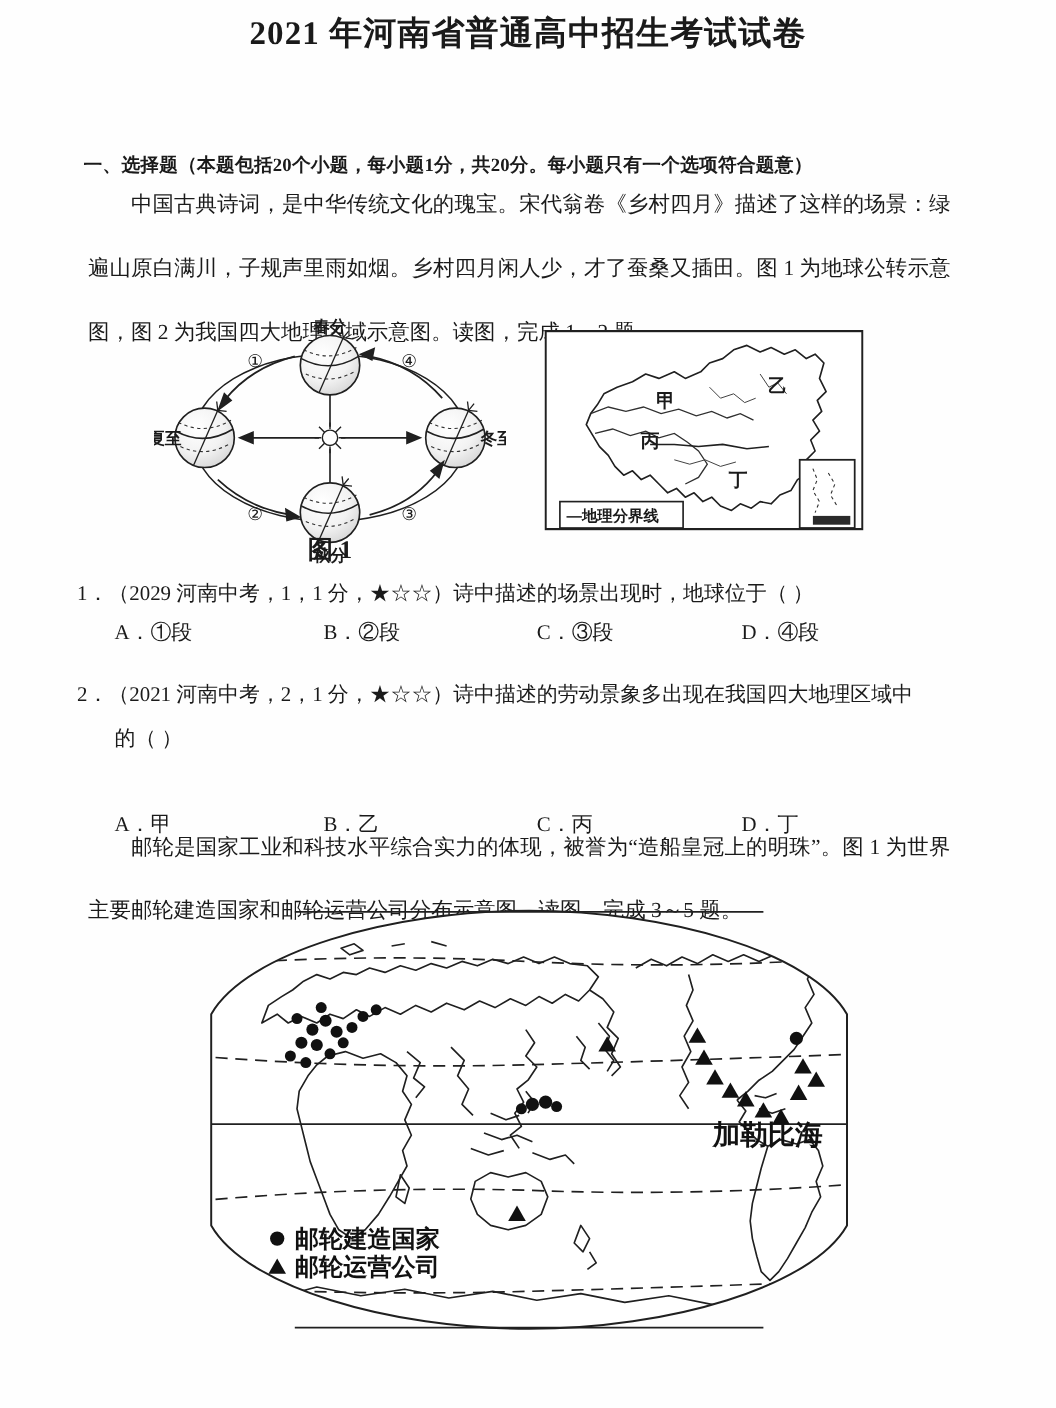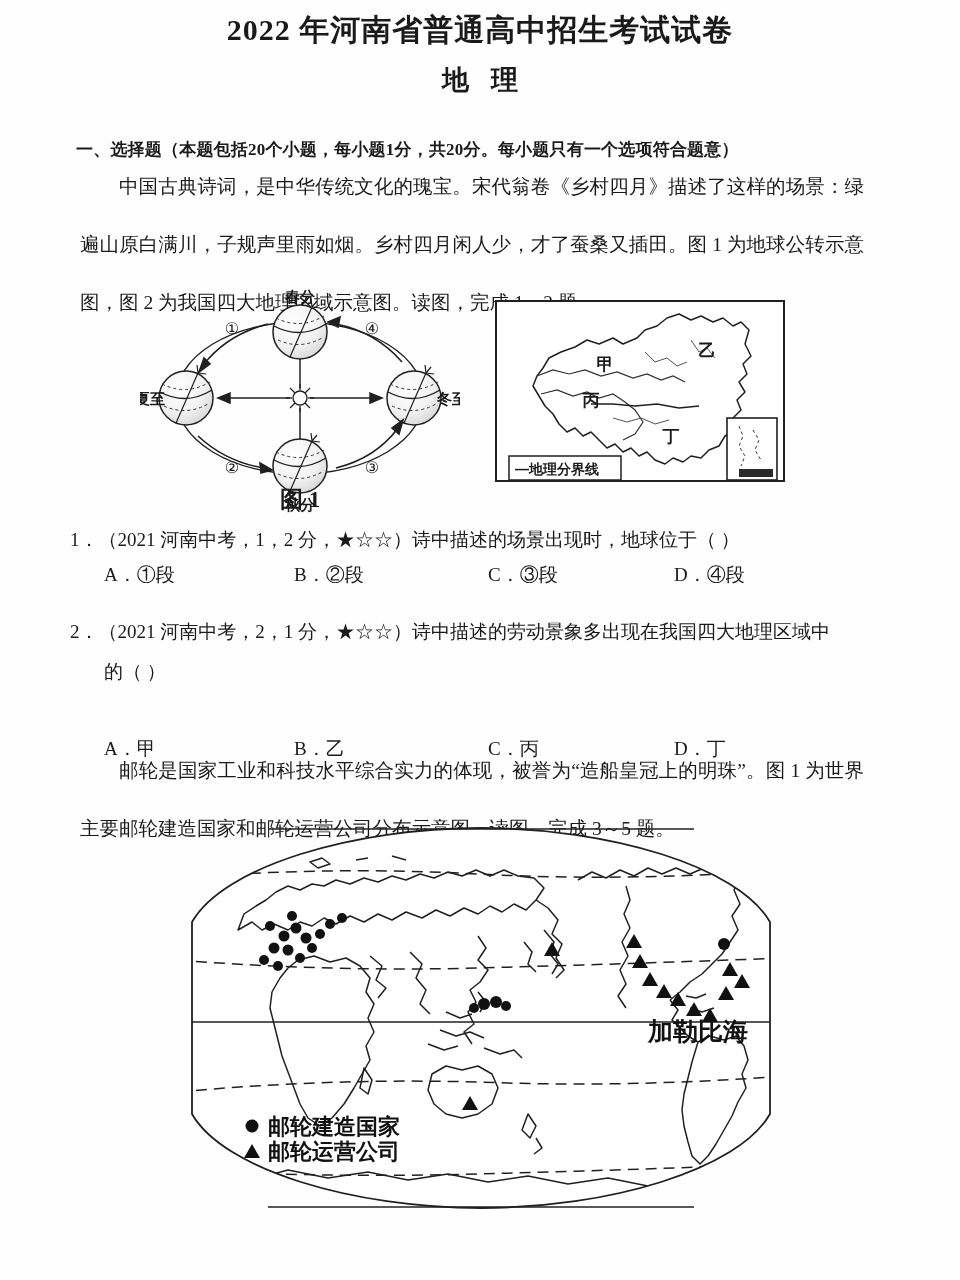--- a/index.html
+++ b/index.html
@@ -145,22 +145,21 @@
   #fig3cap {
     left: 178px; top: 1220px; width: 606px;
     font-weight: normal; font-size: 18px;
   }
 </style>
 </head>
 <body>
 
 <div class="page">
 
-  <div class="doc-title">2022 年河南省普通高中招生考试试卷</div>
-  <div class="doc-subject">地理</div>
+  <div class="doc-title">2021 年河南省普通高中招生考试试卷</div>
 
   <div class="section-head">一、选择题（本题包括20个小题，每小题1分，共20分。每小题只有一个选项符合题意）</div>
 
   <div class="para" id="intro1">中国古典诗词，是中华传统文化的瑰宝。宋代翁卷《乡村四月》描述了这样的场景：绿遍山原白满川，子规声里雨如烟。乡村四月闲人少，才了蚕桑又插田。图 1 为地球公转示意图，图 2 为我国四大地理区域示意图。读图，完成 1～2 题。</div>
 
   <div id="fig1">
     <svg width="320" height="226" viewBox="0 0 320 226" xmlns="http://www.w3.org/2000/svg">
       <defs>
         <radialGradient id="shade" cx="38%" cy="32%" r="72%">
           <stop offset="0%" stop-color="#ffffff"></stop>
@@ -292,21 +291,21 @@
 
       <text x="110" y="70" font-family="'Liberation Sans', sans-serif" font-size="17" font-weight="bold" text-anchor="middle" fill="#1a1a1a">甲</text>
       <text x="212" y="56" font-family="'Liberation Sans', sans-serif" font-size="17" font-weight="bold" text-anchor="middle" fill="#1a1a1a">乙</text>
       <text x="96" y="106" font-family="'Liberation Sans', sans-serif" font-size="17" font-weight="bold" text-anchor="middle" fill="#1a1a1a">丙</text>
       <text x="176" y="142" font-family="'Liberation Sans', sans-serif" font-size="17" font-weight="bold" text-anchor="middle" fill="#1a1a1a">丁</text>
     </svg>
   </div>
 
   <div class="question" id="q1">
     <span class="q-body">
-      <span>1．</span><span>（2021 河南中考，1，2 分，</span><span class="stars">★☆☆</span><span>）</span><span>诗中描述的场景出现时，地球位于（      ）</span>
+      <span>1．</span><span>（2029 河南中考，1，1 分，</span><span class="stars">★☆☆</span><span>）</span><span>诗中描述的场景出现时，地球位于（      ）</span>
     </span>
   </div>
   <div class="options" id="q1opts">
     <span class="opt opt-a"><span>A．</span><span>①段</span></span>
     <span class="opt opt-b"><span>B．</span><span>②段</span></span>
     <span class="opt opt-c"><span>C．</span><span>③段</span></span>
     <span class="opt opt-d"><span>D．</span><span>④段</span></span>
   </div>
 
   <div class="question" id="q2">

